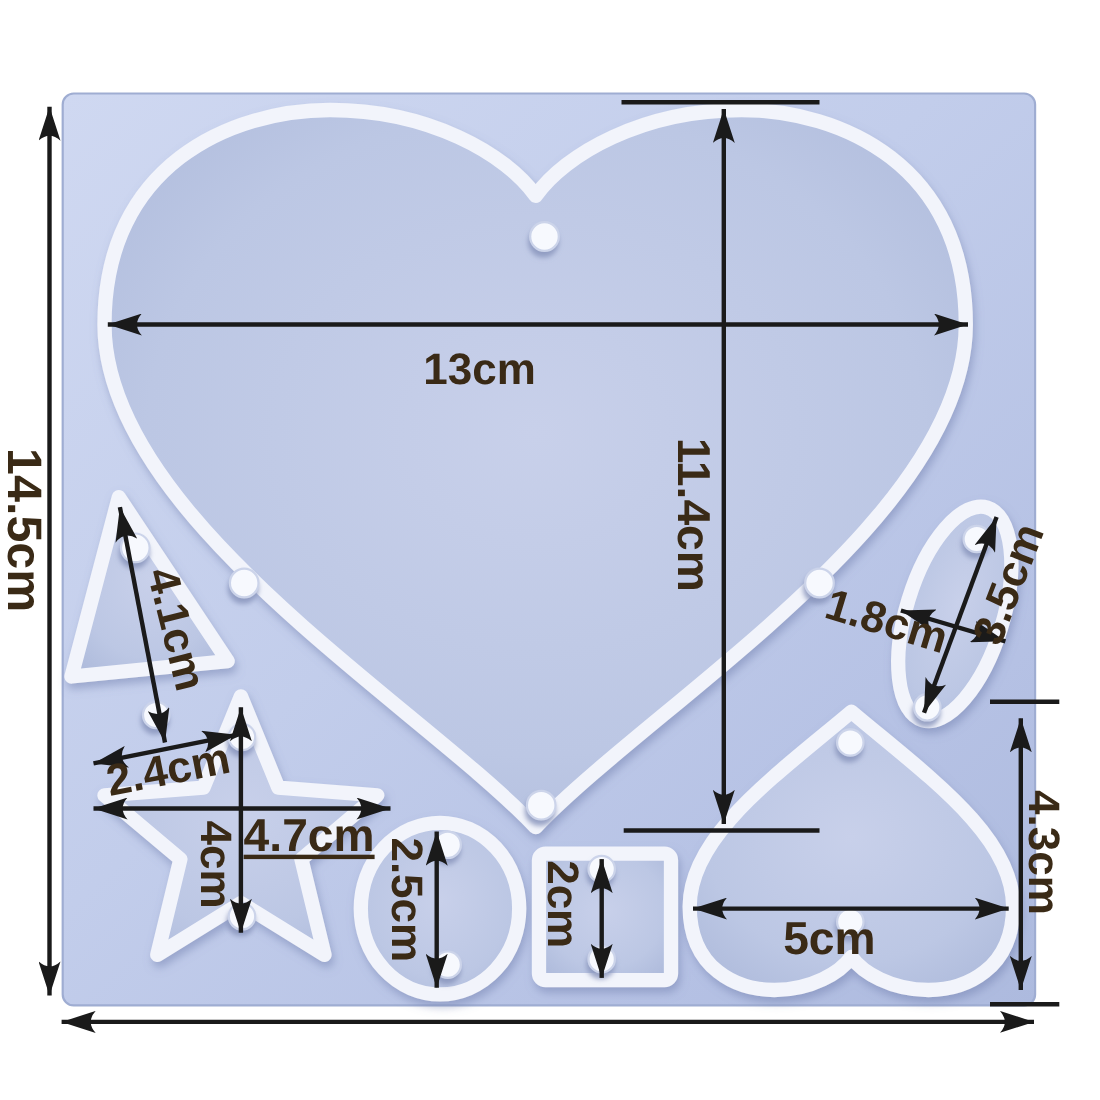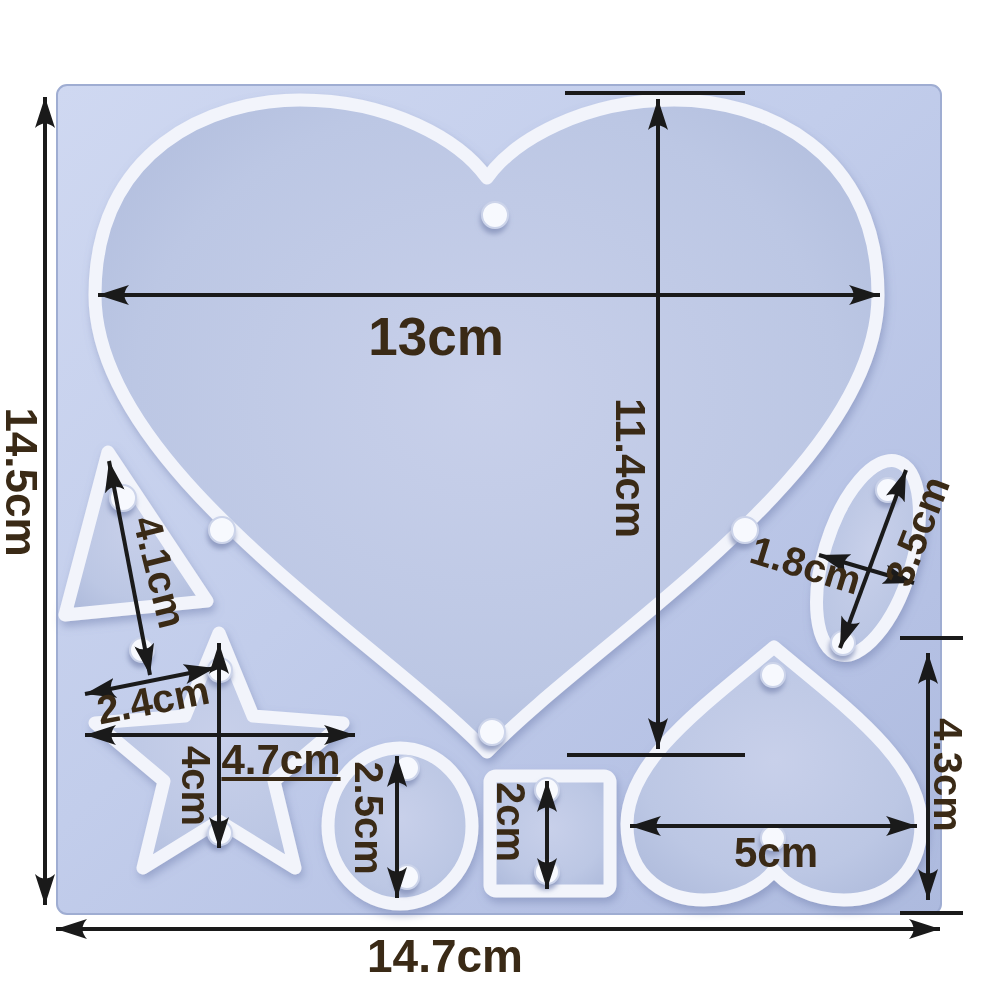--- a/index.html
+++ b/index.html
@@ -107,27 +107,26 @@
       <line x1="630" y1="826" x2="917" y2="826" marker-start="url(#arr)" marker-end="url(#arr)"></line>
       <line x1="928" y1="653" x2="928" y2="900" marker-start="url(#arr)" marker-end="url(#arr)"></line>
       <line x1="900" y1="638" x2="963" y2="638"></line>
       <line x1="900" y1="913" x2="963" y2="913"></line>
       <line x1="819" y1="555" x2="914" y2="583" marker-start="url(#arr)" marker-end="url(#arr)"></line>
       <line x1="906" y1="470" x2="840" y2="648" marker-start="url(#arr)" marker-end="url(#arr)"></line>
     </g>
   </svg>
 
   <div class="dim" style="left:21px;top:482px;--rot:90deg;font-size:44px;">14.5cm</div>
-  <div class="dim" style="left:445px;top:956px;font-size:46px;">14.7cm</div>
-  <div class="dim" style="left:436px;top:336px;font-size:53px;">13cm</div>
+  <div class="dim" style="left:436px;top:336px;font-size:40px;">13cm</div>
   <div class="dim" style="left:630px;top:468px;--rot:90deg;font-size:42px;">11.4cm</div>
   <div class="dim" style="left:160px;top:572px;--rot:76deg;font-size:40px;">4.1cm</div>
   <div class="dim" style="left:153px;top:700px;--rot:-11deg;font-size:40px;">2.4cm</div>
   <div class="dim" style="left:281px;top:760px;font-size:42px;text-decoration:underline;">4.7cm</div>
   <div class="dim" style="left:196px;top:786px;--rot:90deg;font-size:40px;">4cm</div>
   <div class="dim" style="left:369px;top:818px;--rot:90deg;font-size:40px;">2.5cm</div>
   <div class="dim" style="left:511px;top:822px;--rot:90deg;font-size:40px;">2cm</div>
-  <div class="dim" style="left:776px;top:853px;font-size:42px;">5cm</div>
+  <div class="dim" style="left:754px;top:853px;font-size:42px;">5cm</div>
   <div class="dim" style="left:948px;top:775px;--rot:90deg;font-size:40px;">4.3cm</div>
   <div class="dim" style="left:806px;top:565px;--rot:17deg;font-size:40px;">1.8cm</div>
   <div class="dim" style="left:917px;top:531px;--rot:-69deg;font-size:40px;">3.5cm</div>
 
 </div>
 
 </body></html>

